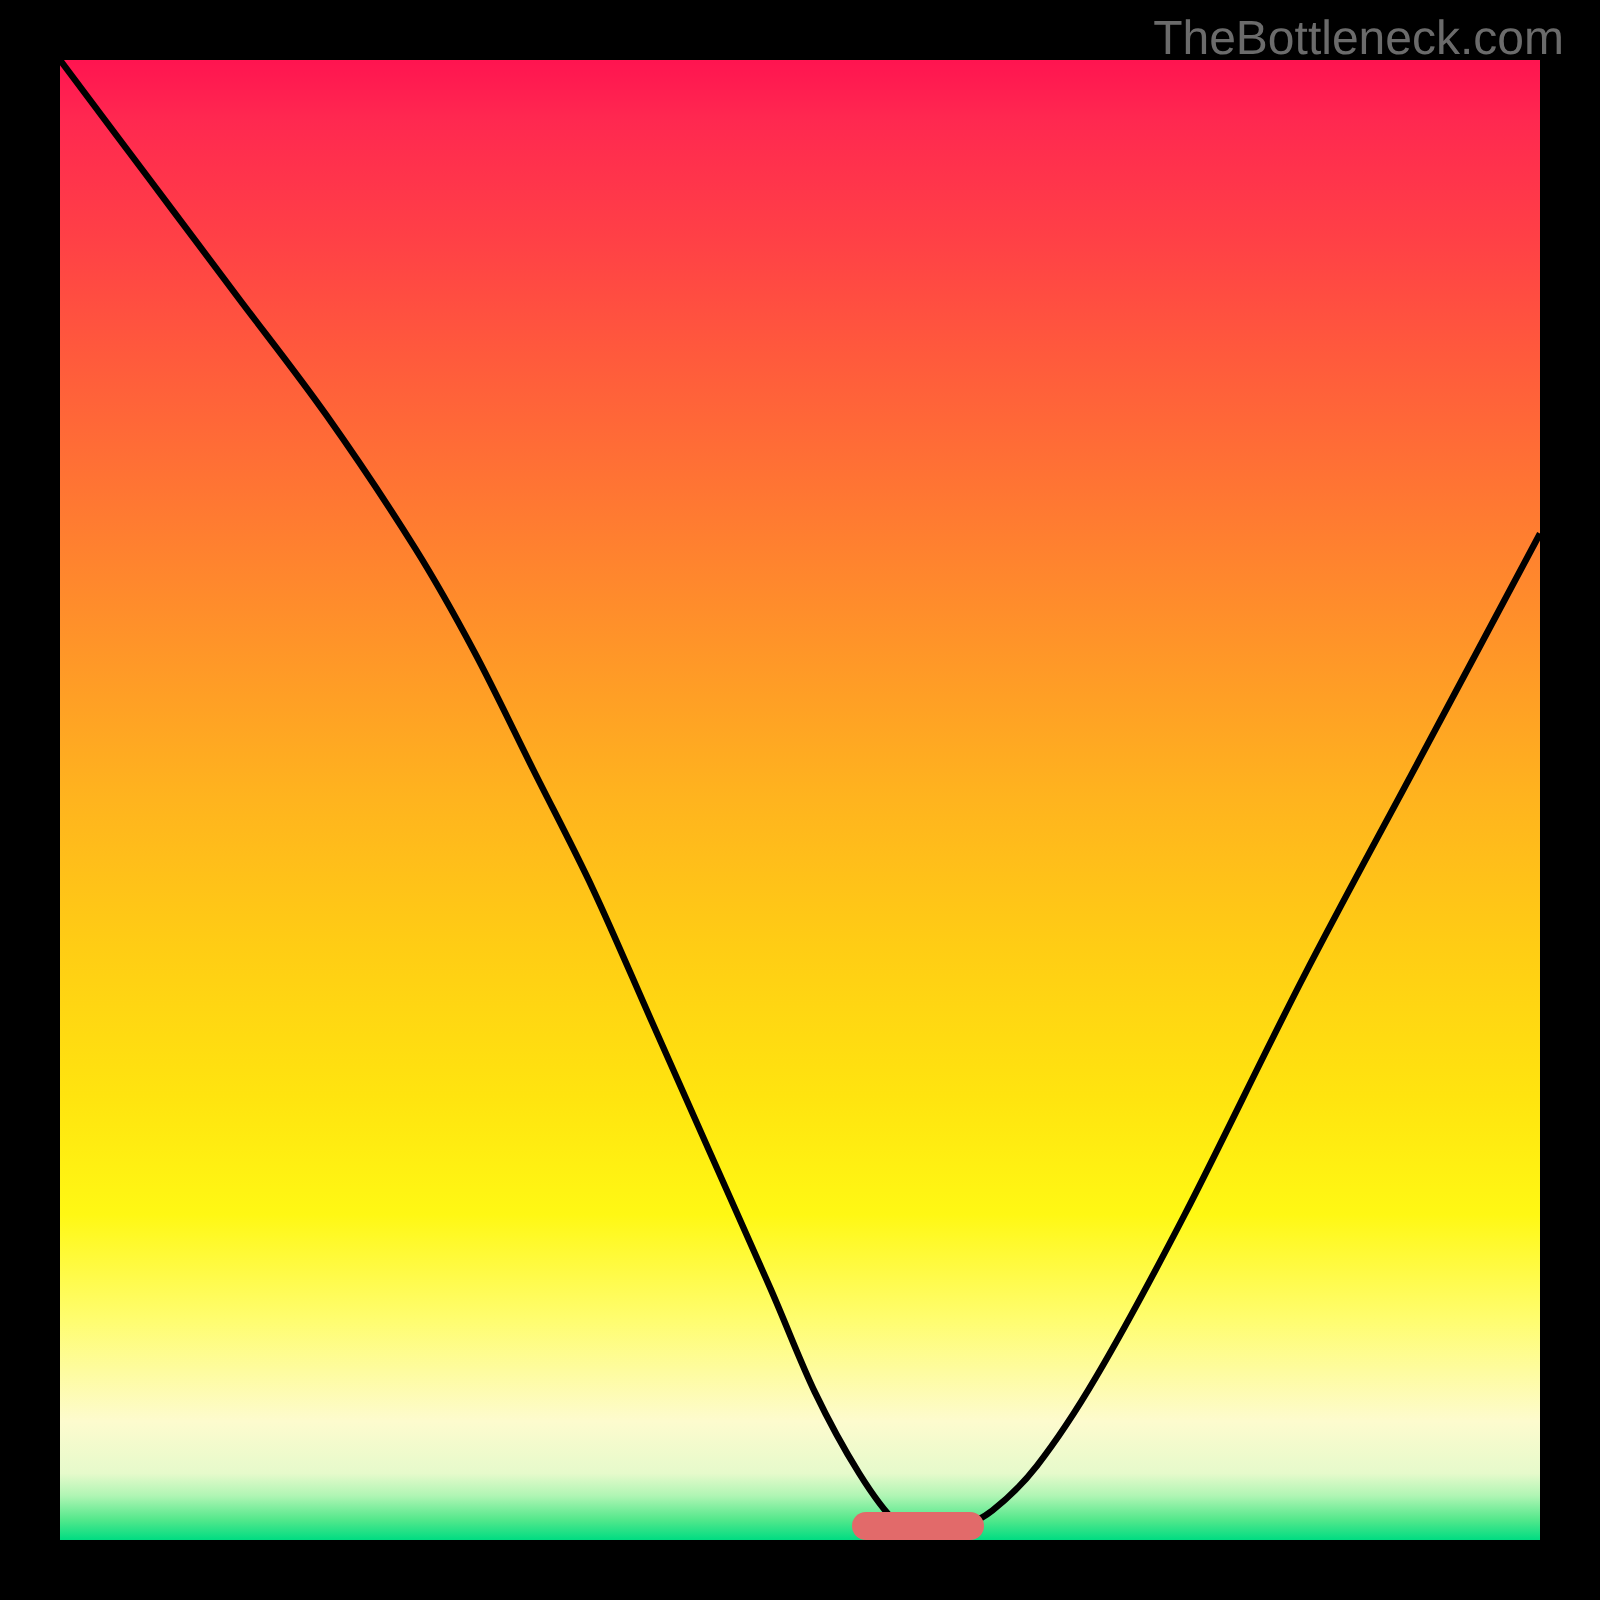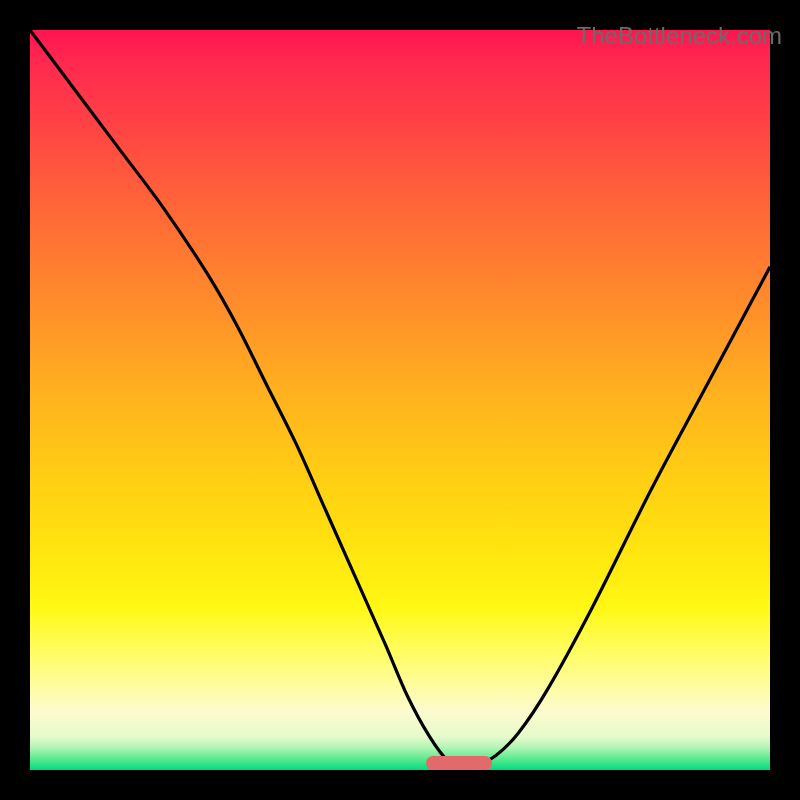--- a/index.html
+++ b/index.html
@@ -7,21 +7,21 @@
     padding: 0;
     width: 800px;
     height: 800px;
     background: #000;
     font-family: Arial, sans-serif;
     position: relative;
     overflow: hidden;
   }
   .attribution {
     position: absolute;
-    top: 22px;
+    top: 6px;
     right: 18px;
     color: #6b6b6b;
     font-size: 24px;
     font-weight: 500;
     z-index: 10;
   }
   .plot-area {
     position: absolute;
     left: 30px;
     top: 30px;

